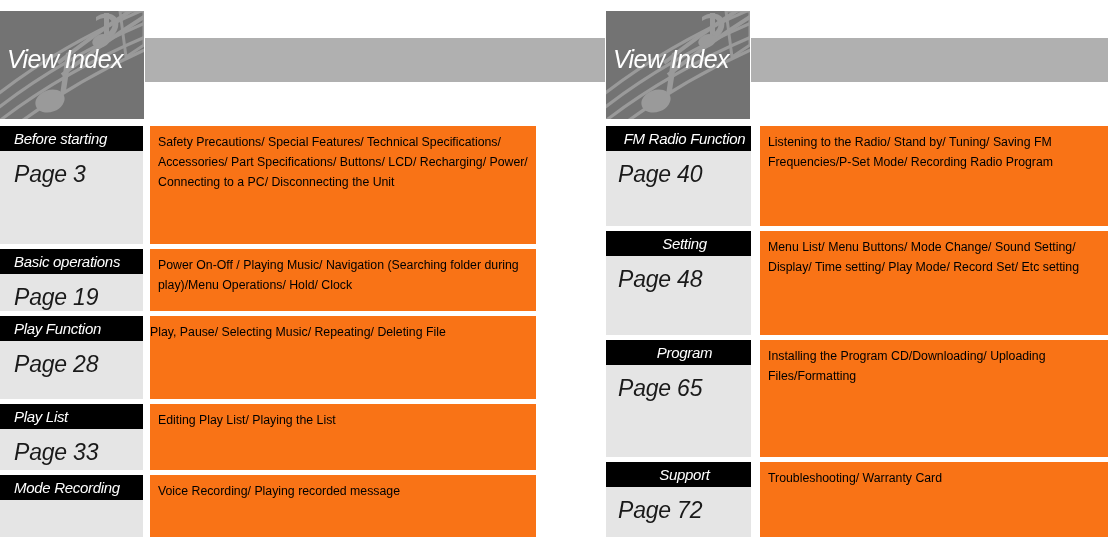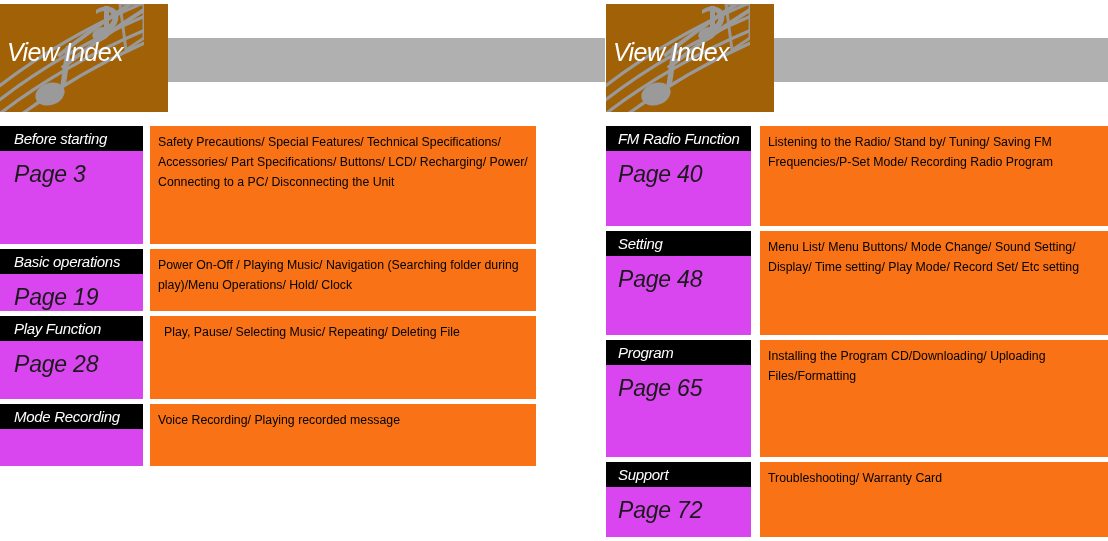--- a/index.html
+++ b/index.html
@@ -42,27 +42,26 @@
     top: 38px;
     height: 44px;
     background: #b0b0b0;
   }
   .panel.left  .header-bar { width: 460px; }
   .panel.right .header-bar { width: 502px; }
 
   .logo {
     position: absolute;
     left: 0;
-    top: 4px;
+    top: 11px;
     width: 144px;
     height: 108px;
-    background: #a16207;
+    background: #737373;
     overflow: hidden;
     z-index: 2;
-    padding-left: 24px;
   }
   .logo svg {
     position: absolute;
     left: 0;
     top: 0;
   }
   .logo-text {
     position: absolute;
     left: 7px;
     top: 34px;
@@ -87,39 +86,39 @@
   .row {
     position: relative;
     width: 100%;
     margin-bottom: 5px;
   }
   .row-label {
     position: absolute;
     left: 0;
     top: 0;
     bottom: 0;
-    background: #d946ef;
+    background: #e5e5e5;
   }
   .panel.left  .row-label { width: 143px; }
   .panel.right .row-label { width: 145px; }
 
   .row-title {
     background: #000000;
     color: #ffffff;
     font-size: 15px;
     font-style: italic;
     font-family: "Liberation Sans", sans-serif;
     height: 25px;
     line-height: 25px;
     padding-left: 14px;
     white-space: nowrap;
     overflow: hidden;
     letter-spacing: -0.3px;
   }
-  .panel.right .row-title { padding-left: 12px; }
+  .panel.right .row-title { padding-left: 12px; text-align: center; }
 
   .row-page {
     color: #1a1a1a;
     font-size: 23px;
     font-style: italic;
     font-family: "Liberation Sans", sans-serif;
     padding-left: 14px;
     padding-top: 10px;
     white-space: nowrap;
     letter-spacing: -0.2px;
@@ -133,21 +132,21 @@
     background: #f97316;
     color: #000000;
     font-size: 12.3px;
     line-height: 20px;
     padding: 6px 6px 0 8px;
     box-sizing: border-box;
   }
   .panel.left  .row-content { left: 150px; right: 4px; }
   .panel.right .row-content { left: 154px; right: 0px; }
 
-  .row-content.indented { padding-left: 14px; }
+  .row-content.indented { padding-left: 0; }
 </style>
 </head>
 <body>
 
 <div class="page">
 
   <div class="panel left">
     <div class="header">
       <div class="header-bar"></div>
       <div class="logo">
@@ -193,20 +192,27 @@
           </div>
           <div class="row-content">Power On-Off / Playing Music/ Navigation (Searching folder during play)/Menu Operations/ Hold/ Clock</div>
         </div>
         <div class="row" style="height: 83px;">
           <div class="row-label">
             <div class="row-title">Play Function</div>
             <div class="row-page">Page 28</div>
           </div>
           <div class="row-content indented">Play, Pause/ Selecting Music/ Repeating/ Deleting File</div>
         </div>
+        <div class="row" style="height: 66px;">
+          <div class="row-label">
+            <div class="row-title">Play List</div>
+            <div class="row-page">Page 33</div>
+          </div>
+          <div class="row-content">Editing Play List/ Playing the List</div>
+        </div>
         <div class="row" style="height: 62px;">
           <div class="row-label">
             <div class="row-title">Mode Recording</div>
           </div>
           <div class="row-content">Voice Recording/ Playing recorded message</div>
         </div>
       </div>
   </div>
 
   <div class="panel right">

